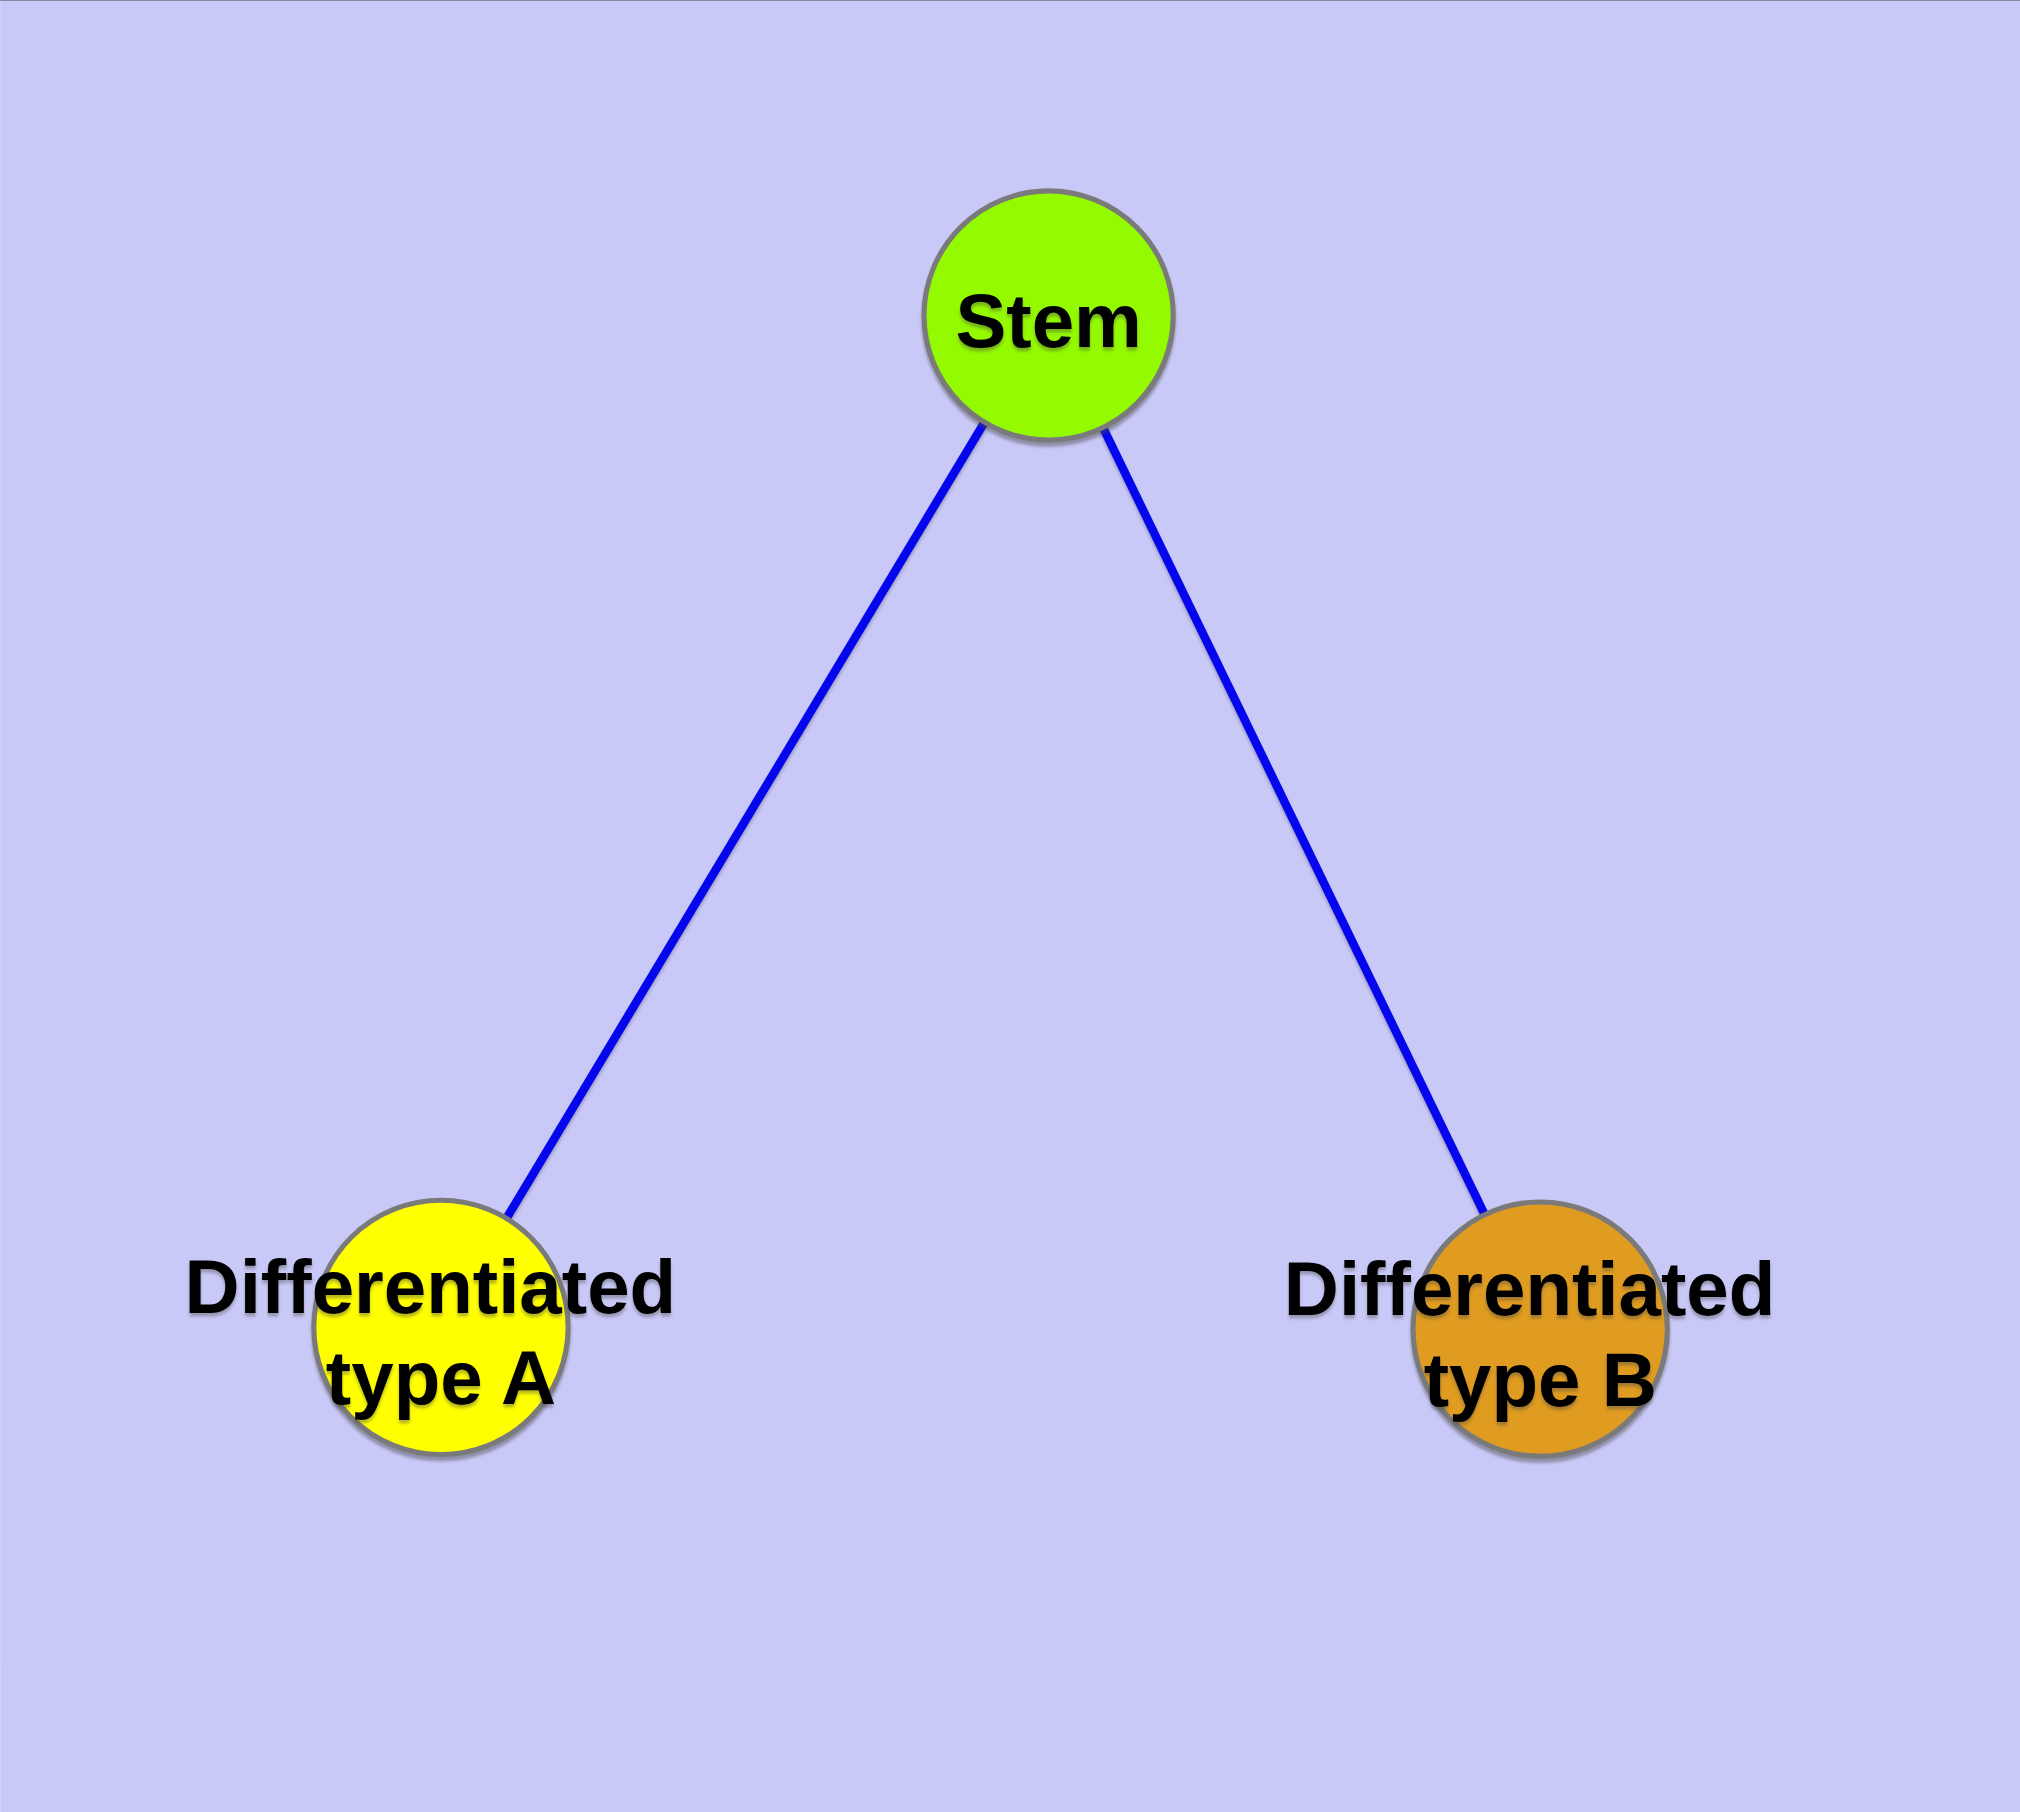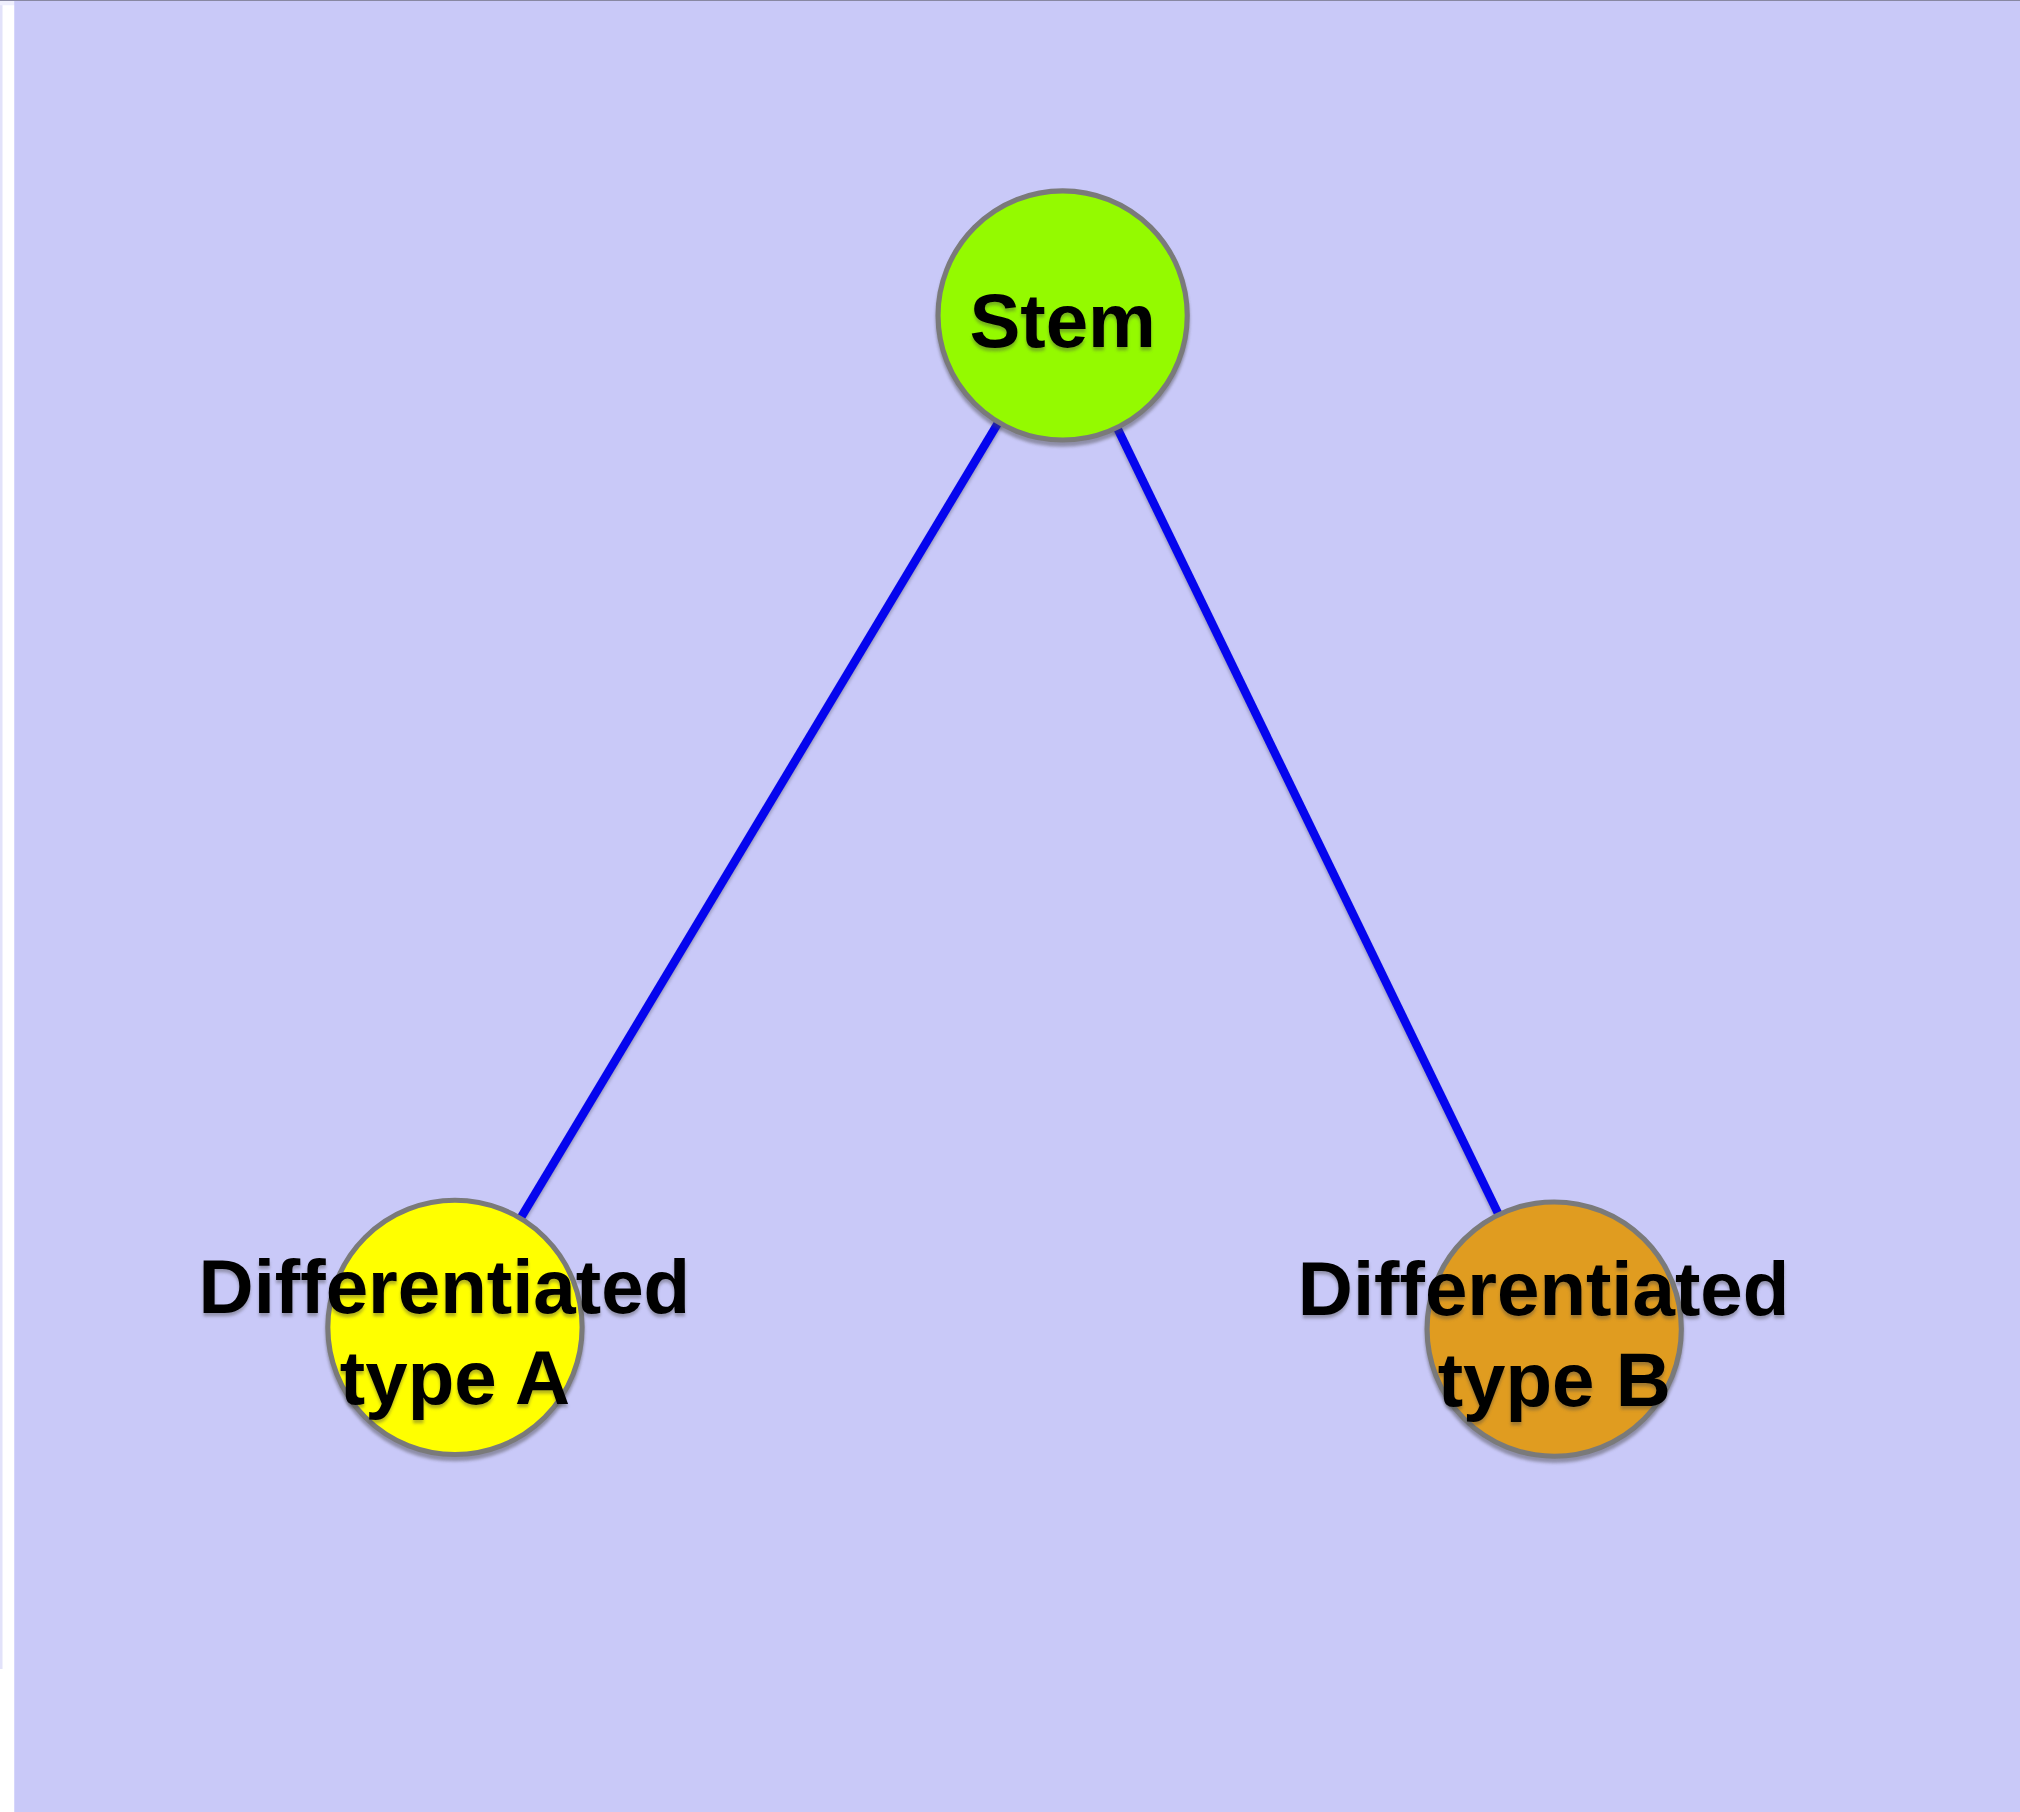--- a/index.html
+++ b/index.html
@@ -10,21 +10,20 @@
     overflow: hidden;
     font-family: "Liberation Sans", sans-serif;
   }
   .stage {
     position: relative;
     width: 2021px;
     height: 1669px;
     border-top: 0.8px solid #8888a2;
     box-sizing: border-box;
     box-shadow: inset 0 4.2px 0 #efeffd, inset 2.5px 0 0 #e2e2fa;
-    padding-left: 14px;
   }
   svg { display: block; }
   .edge-line {
     stroke-width: 10;
     stroke-linecap: butt;
     filter: drop-shadow(0 4px 2px rgba(70, 70, 90, 0.35));
   }
   .node-circle {
     stroke-width: 6;
     filter: drop-shadow(0 5px 2px rgba(70, 70, 70, 0.45));

